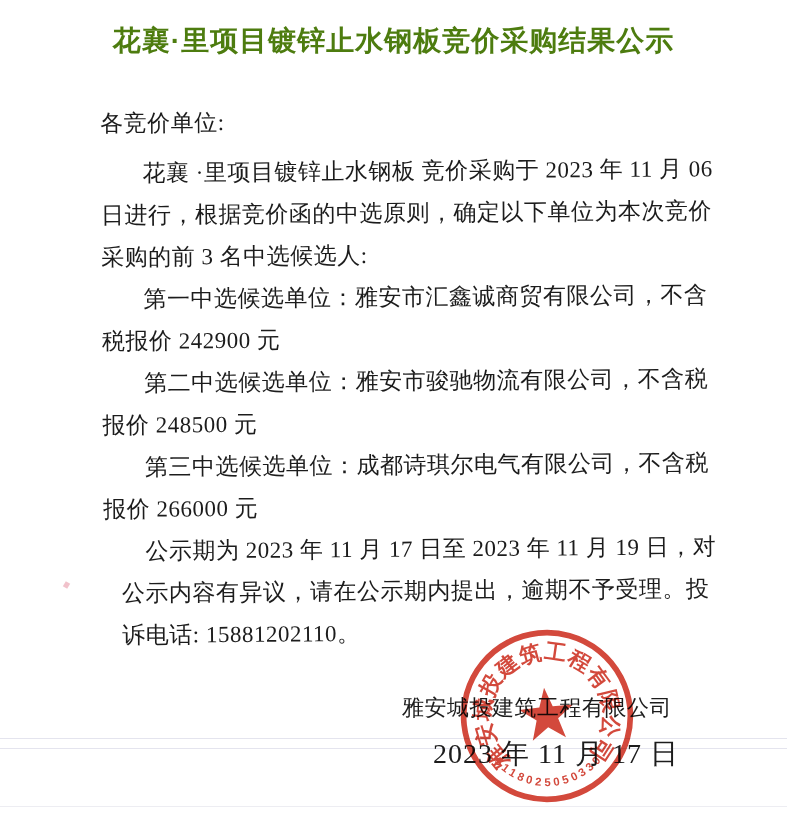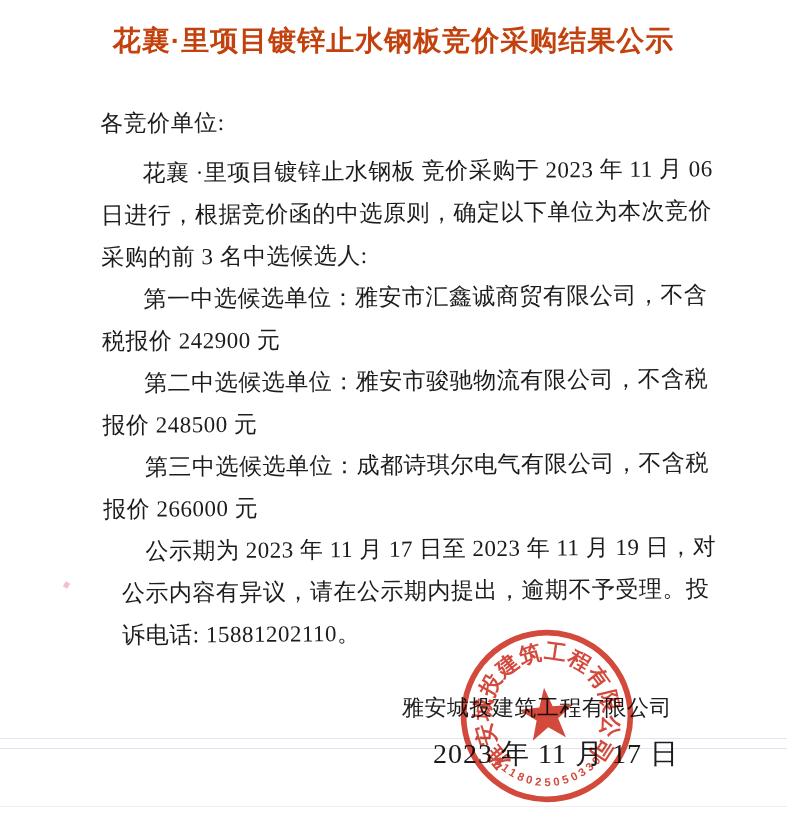--- a/index.html
+++ b/index.html
@@ -11,21 +11,21 @@
     font-family:"Liberation Serif","DejaVu Serif",serif;
     color:#1c1c1c;
   }
   .doc-title{
     position:absolute;top:22px;left:0;width:100%;
     text-align:center;
     font-family:"Liberation Sans","DejaVu Sans",sans-serif;
     font-weight:700;
     font-size:28px;
     letter-spacing:1px;
-    color:#c2410c;
+    color:#4d7c0f;
   }
   .body-block{
     position:absolute;left:100px;top:103px;width:600px;
     font-size:23px;
     letter-spacing:0.5px;
     transform:rotate(-0.45deg);
     transform-origin:top left;
   }
   .line{height:42px;line-height:42px;white-space:nowrap;}
   .para .line.first{padding-left:42px;}

